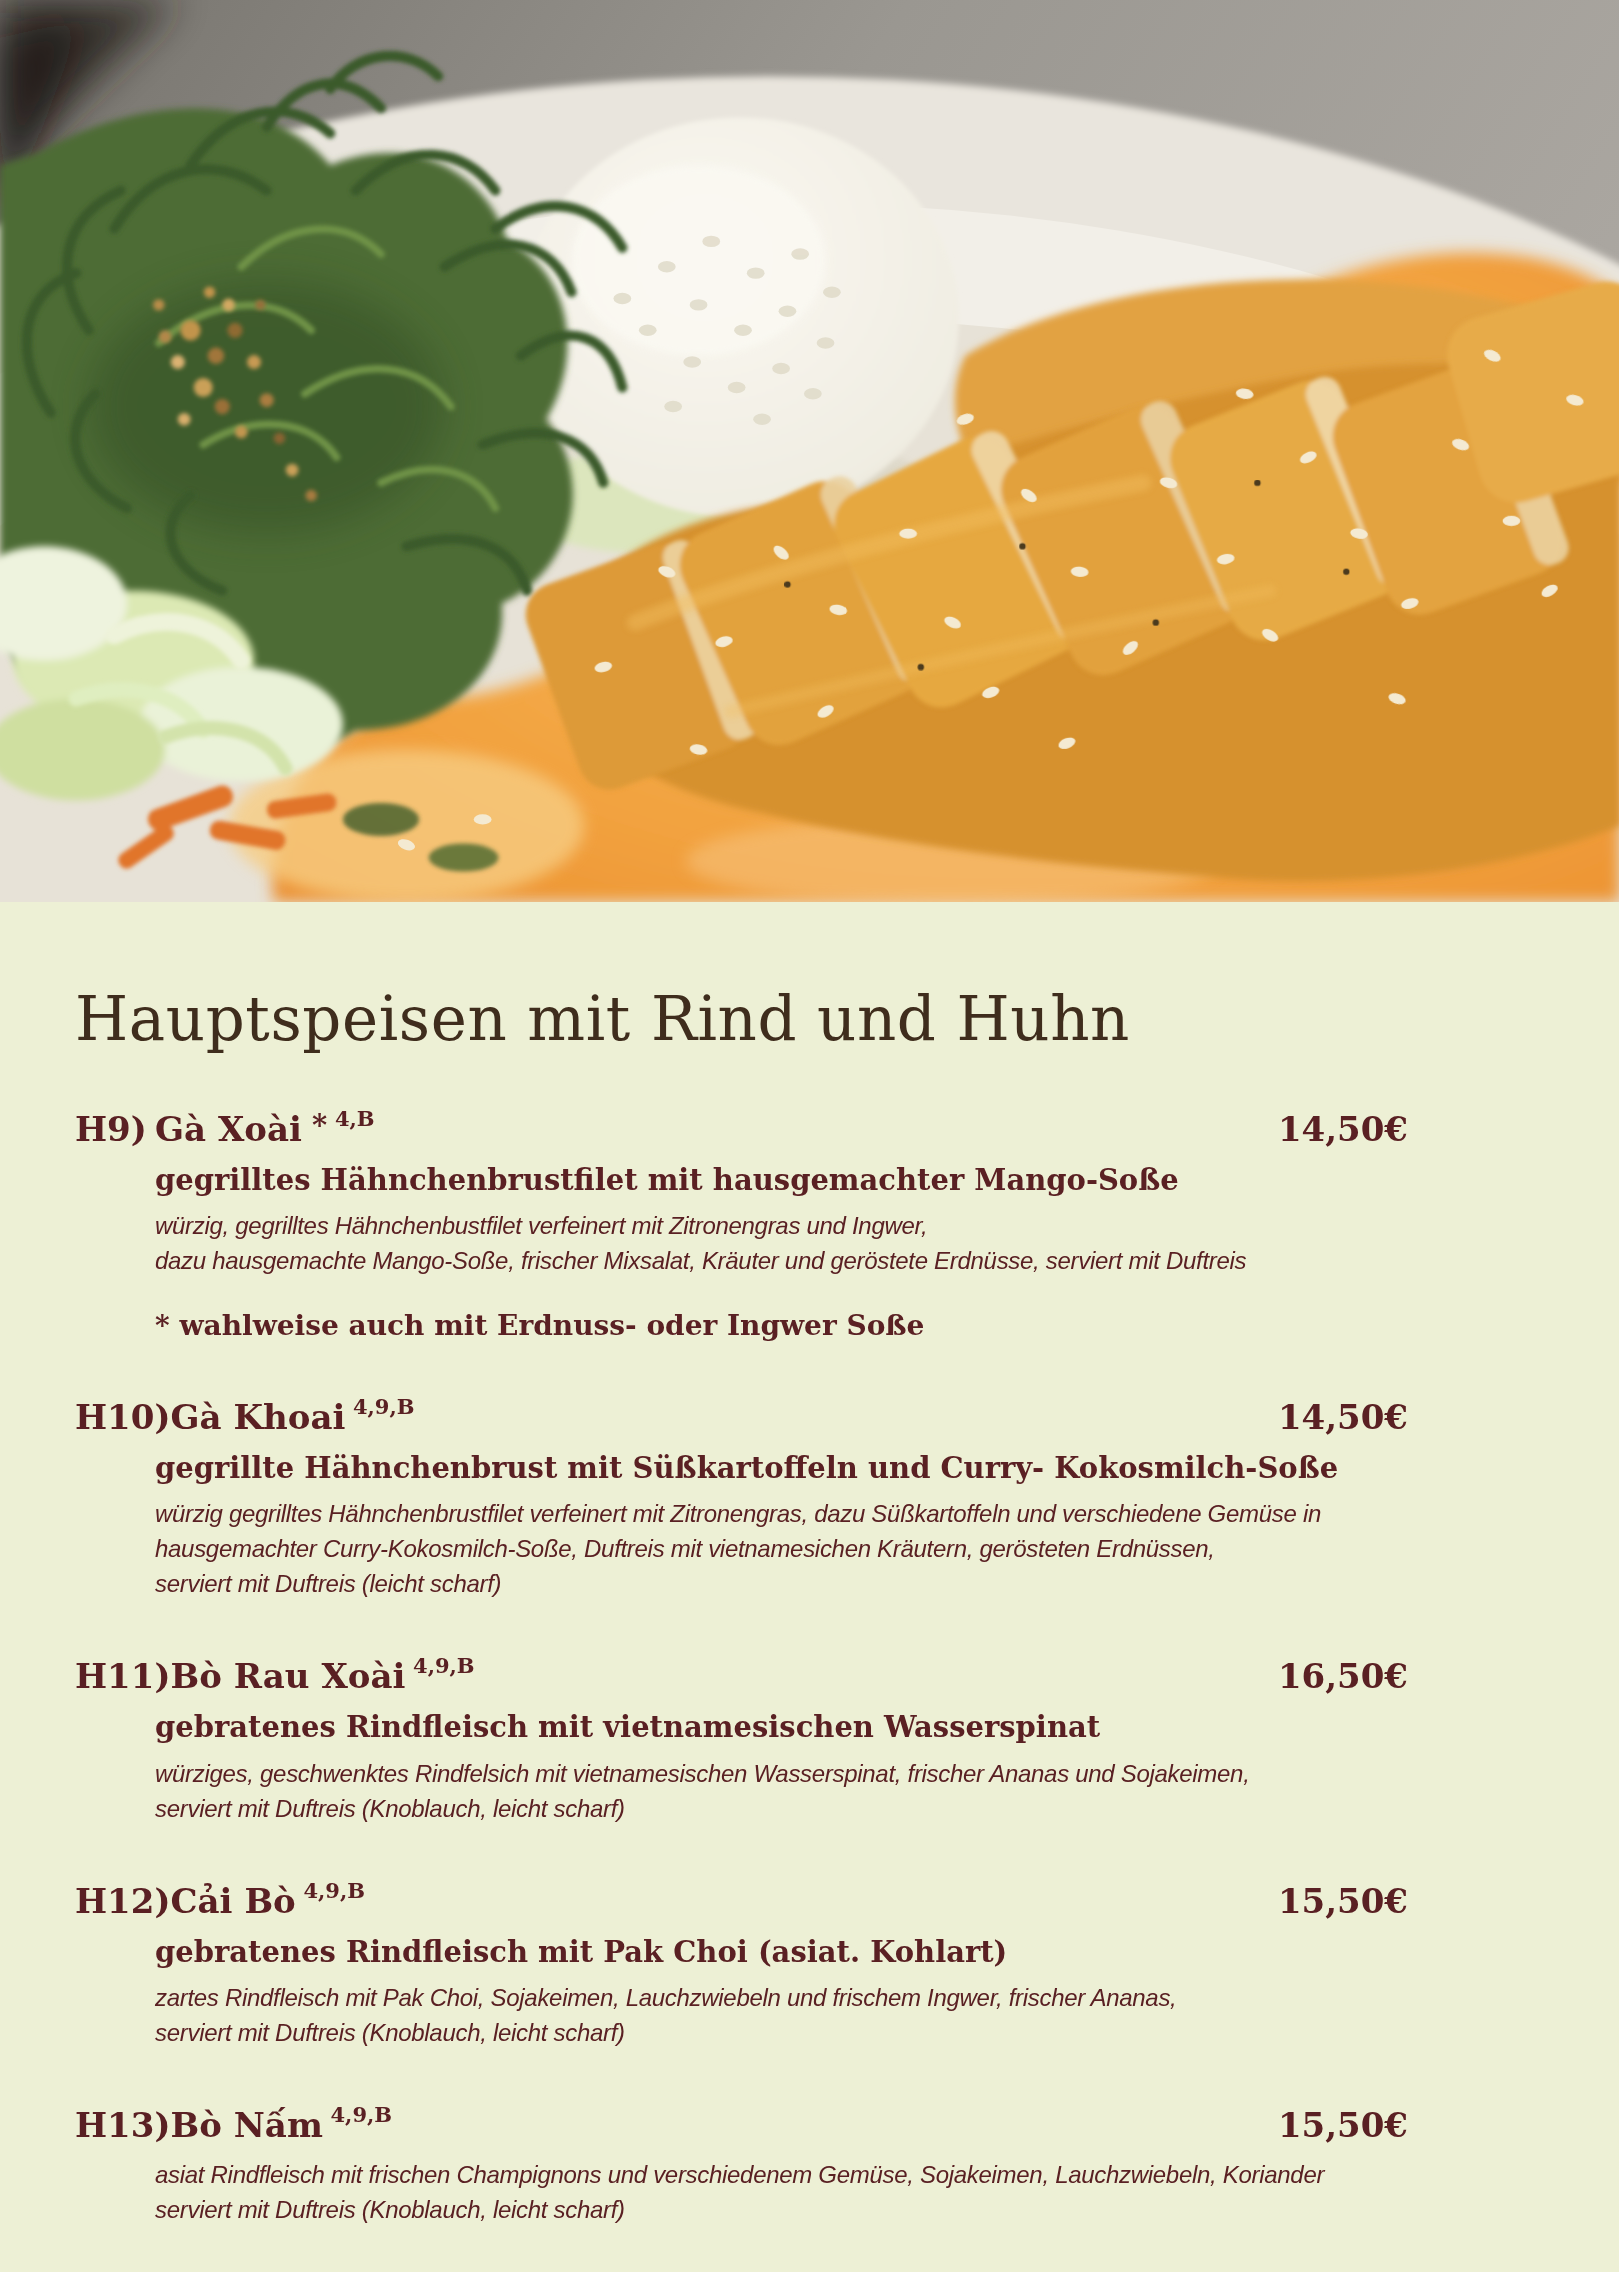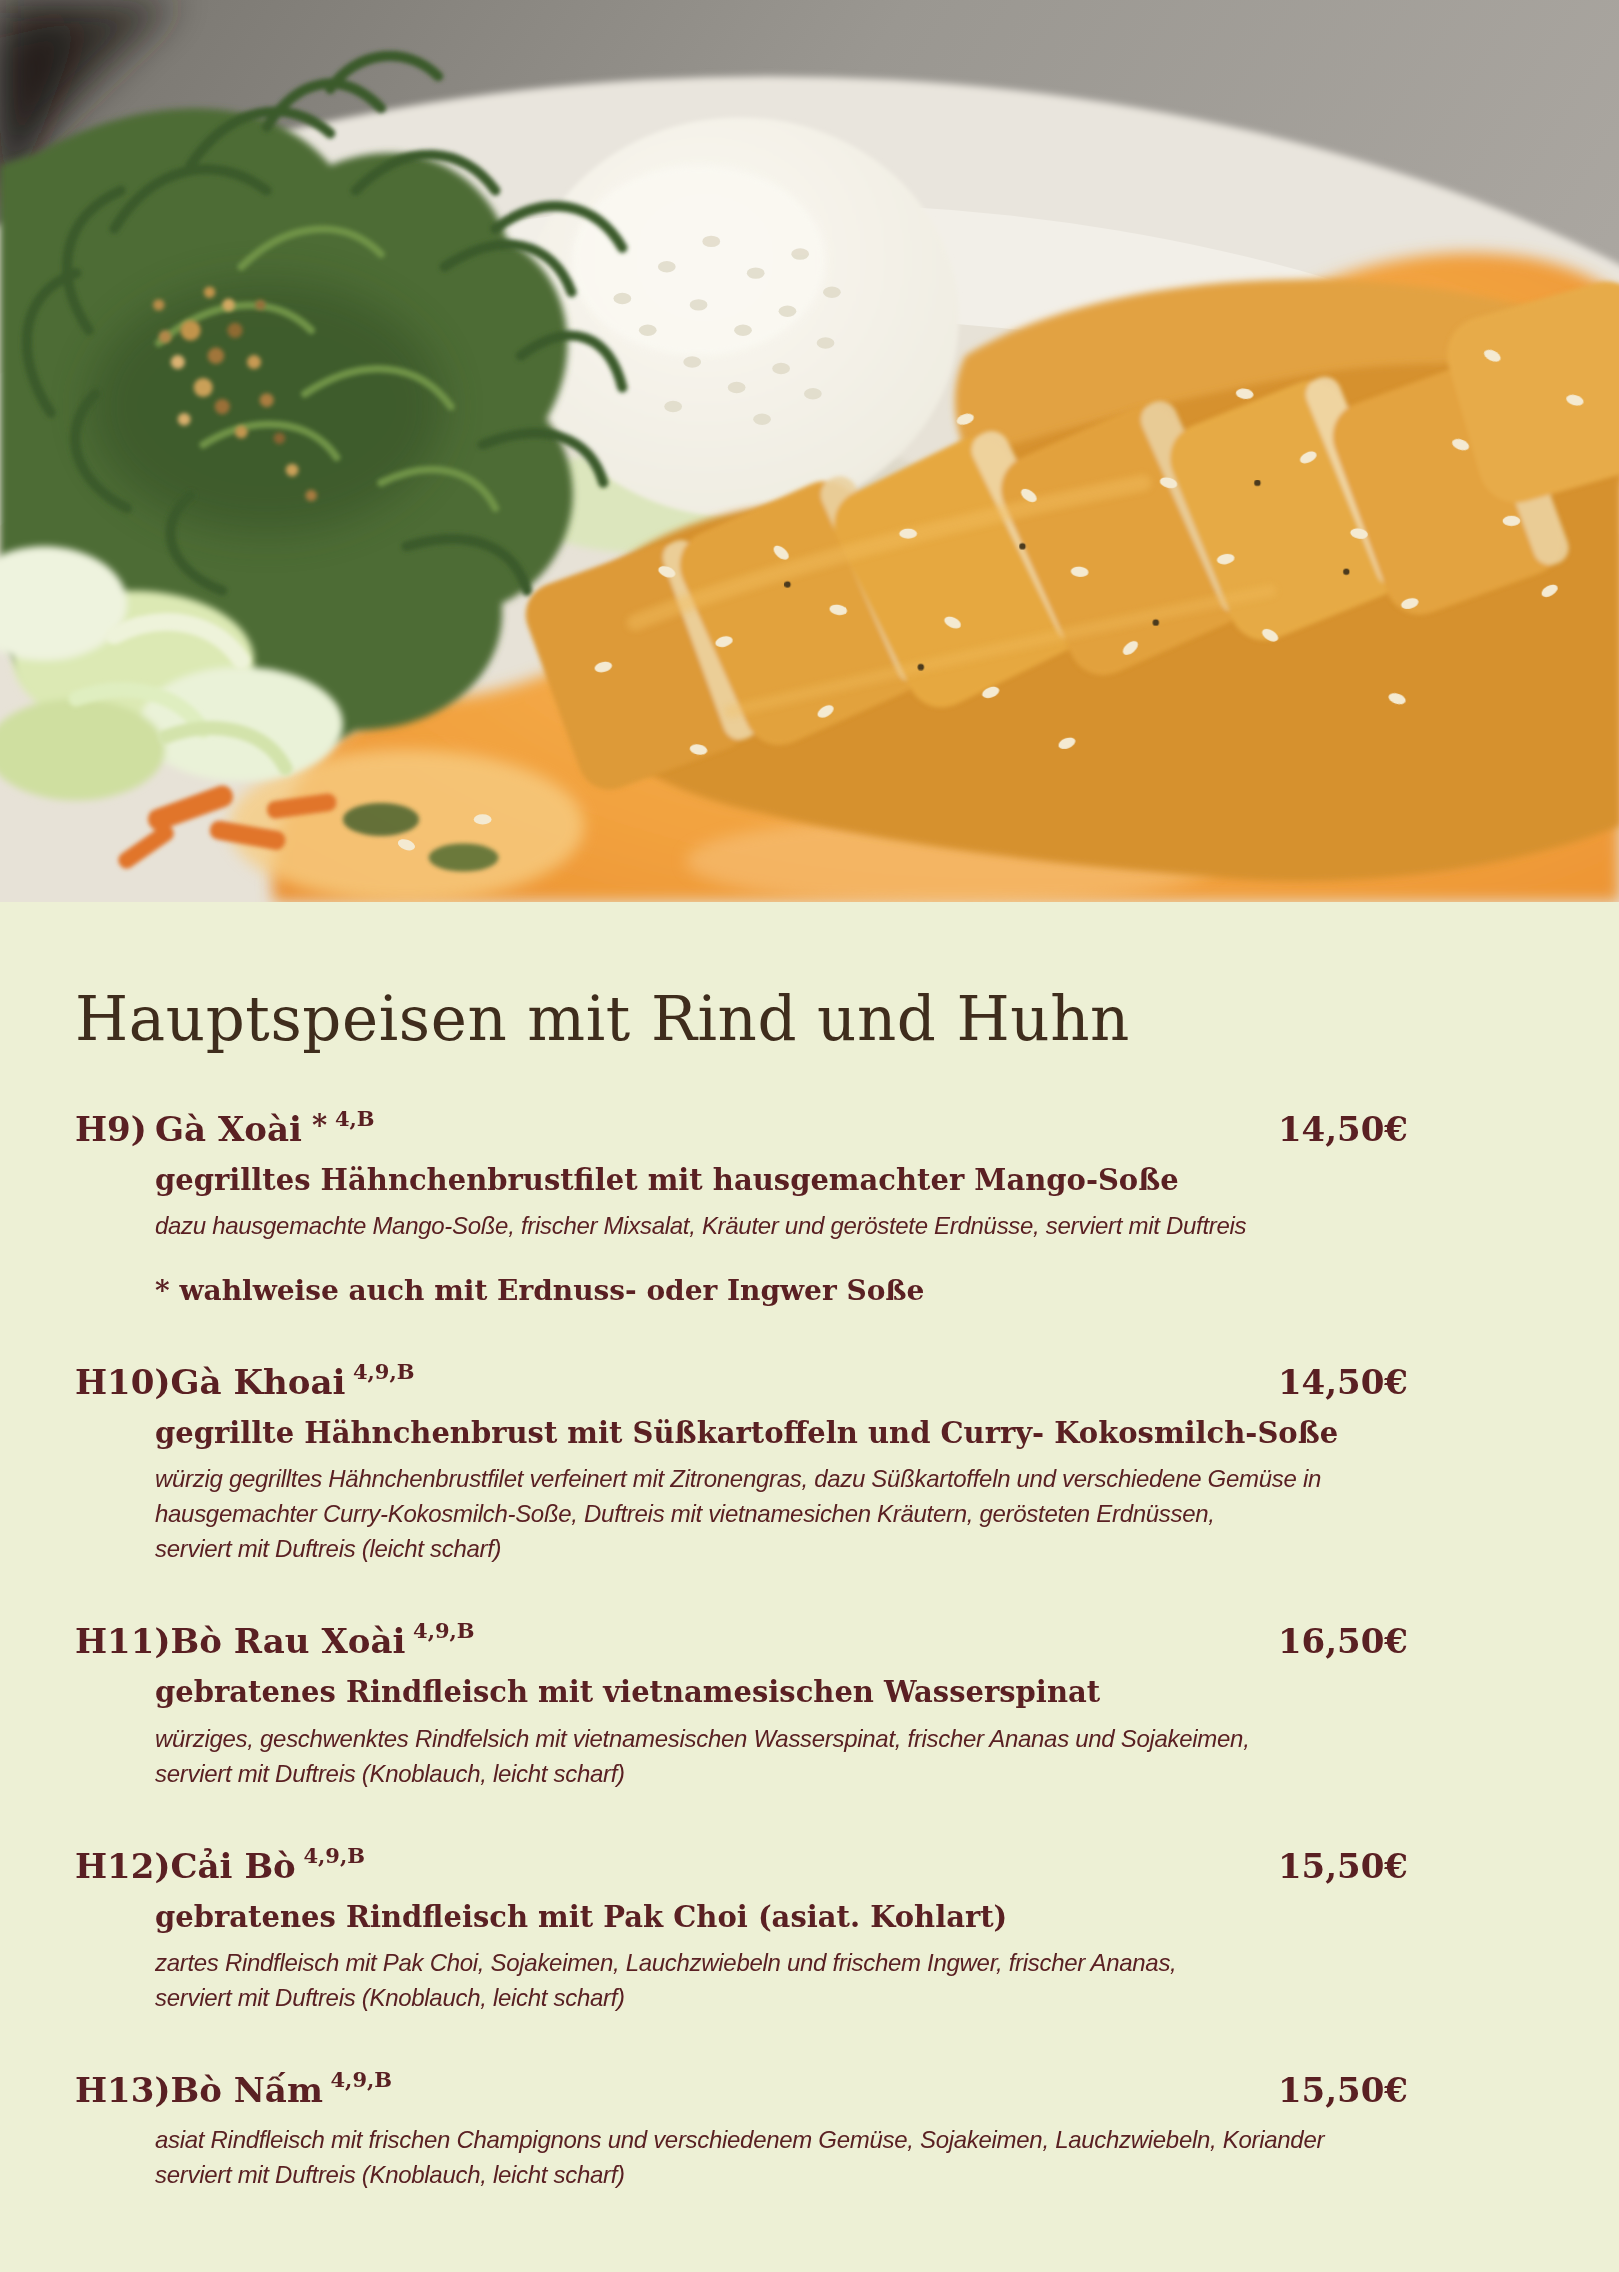--- a/index.html
+++ b/index.html
@@ -253,20 +253,21 @@
     <h1 class="title">Hauptspeisen mit Rind und Huhn</h1>
     <div id="items">
   <div class="item">
     <div class="item-head">
       <span class="code">H9)</span>
       <span class="name-wrap"><span class="name">Gà Xoài</span><span class="star">*</span><span class="sup">4,B</span></span>
       <span class="price">14,50€</span>
     </div>
     <div class="subtitle">gegrilltes Hähnchenbrustfilet mit hausgemachter Mango-Soße</div>
     <div class="desc">
+            <div class="desc-line">würzig, gegrilltes Hähnchenbustfilet verfeinert mit Zitronengras und Ingwer,</div>
             <div class="desc-line">dazu hausgemachte Mango-Soße, frischer Mixsalat, Kräuter und geröstete Erdnüsse, serviert mit Duftreis</div>
           </div>
     <div class="note">* wahlweise auch mit Erdnuss- oder Ingwer Soße</div>
   </div>
 
   <div class="item">
     <div class="item-head">
       <span class="code">H10)</span>
       <span class="name-wrap"><span class="name">Gà Khoai</span><span class="sup">4,9,B</span></span>
       <span class="price">14,50€</span>

